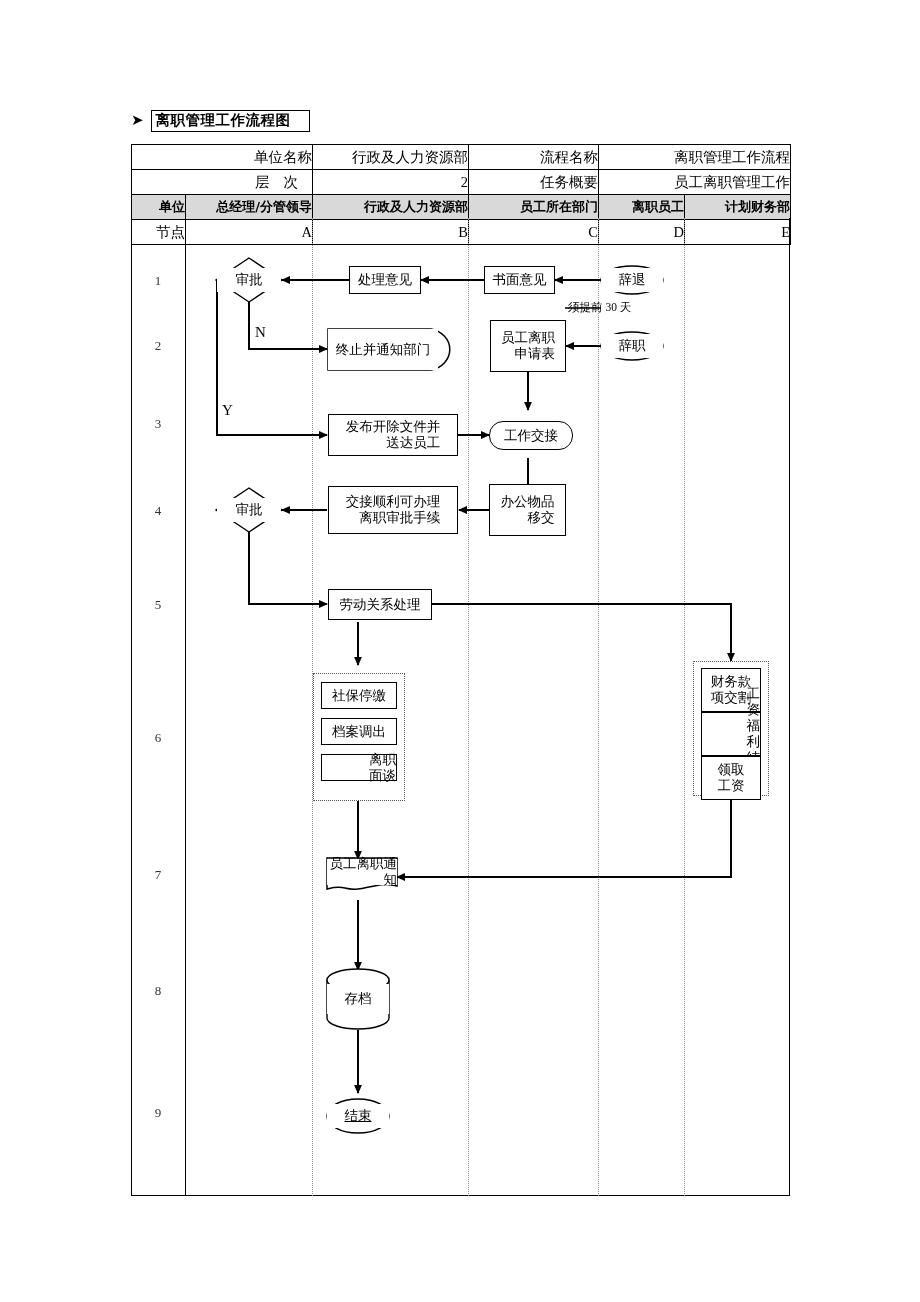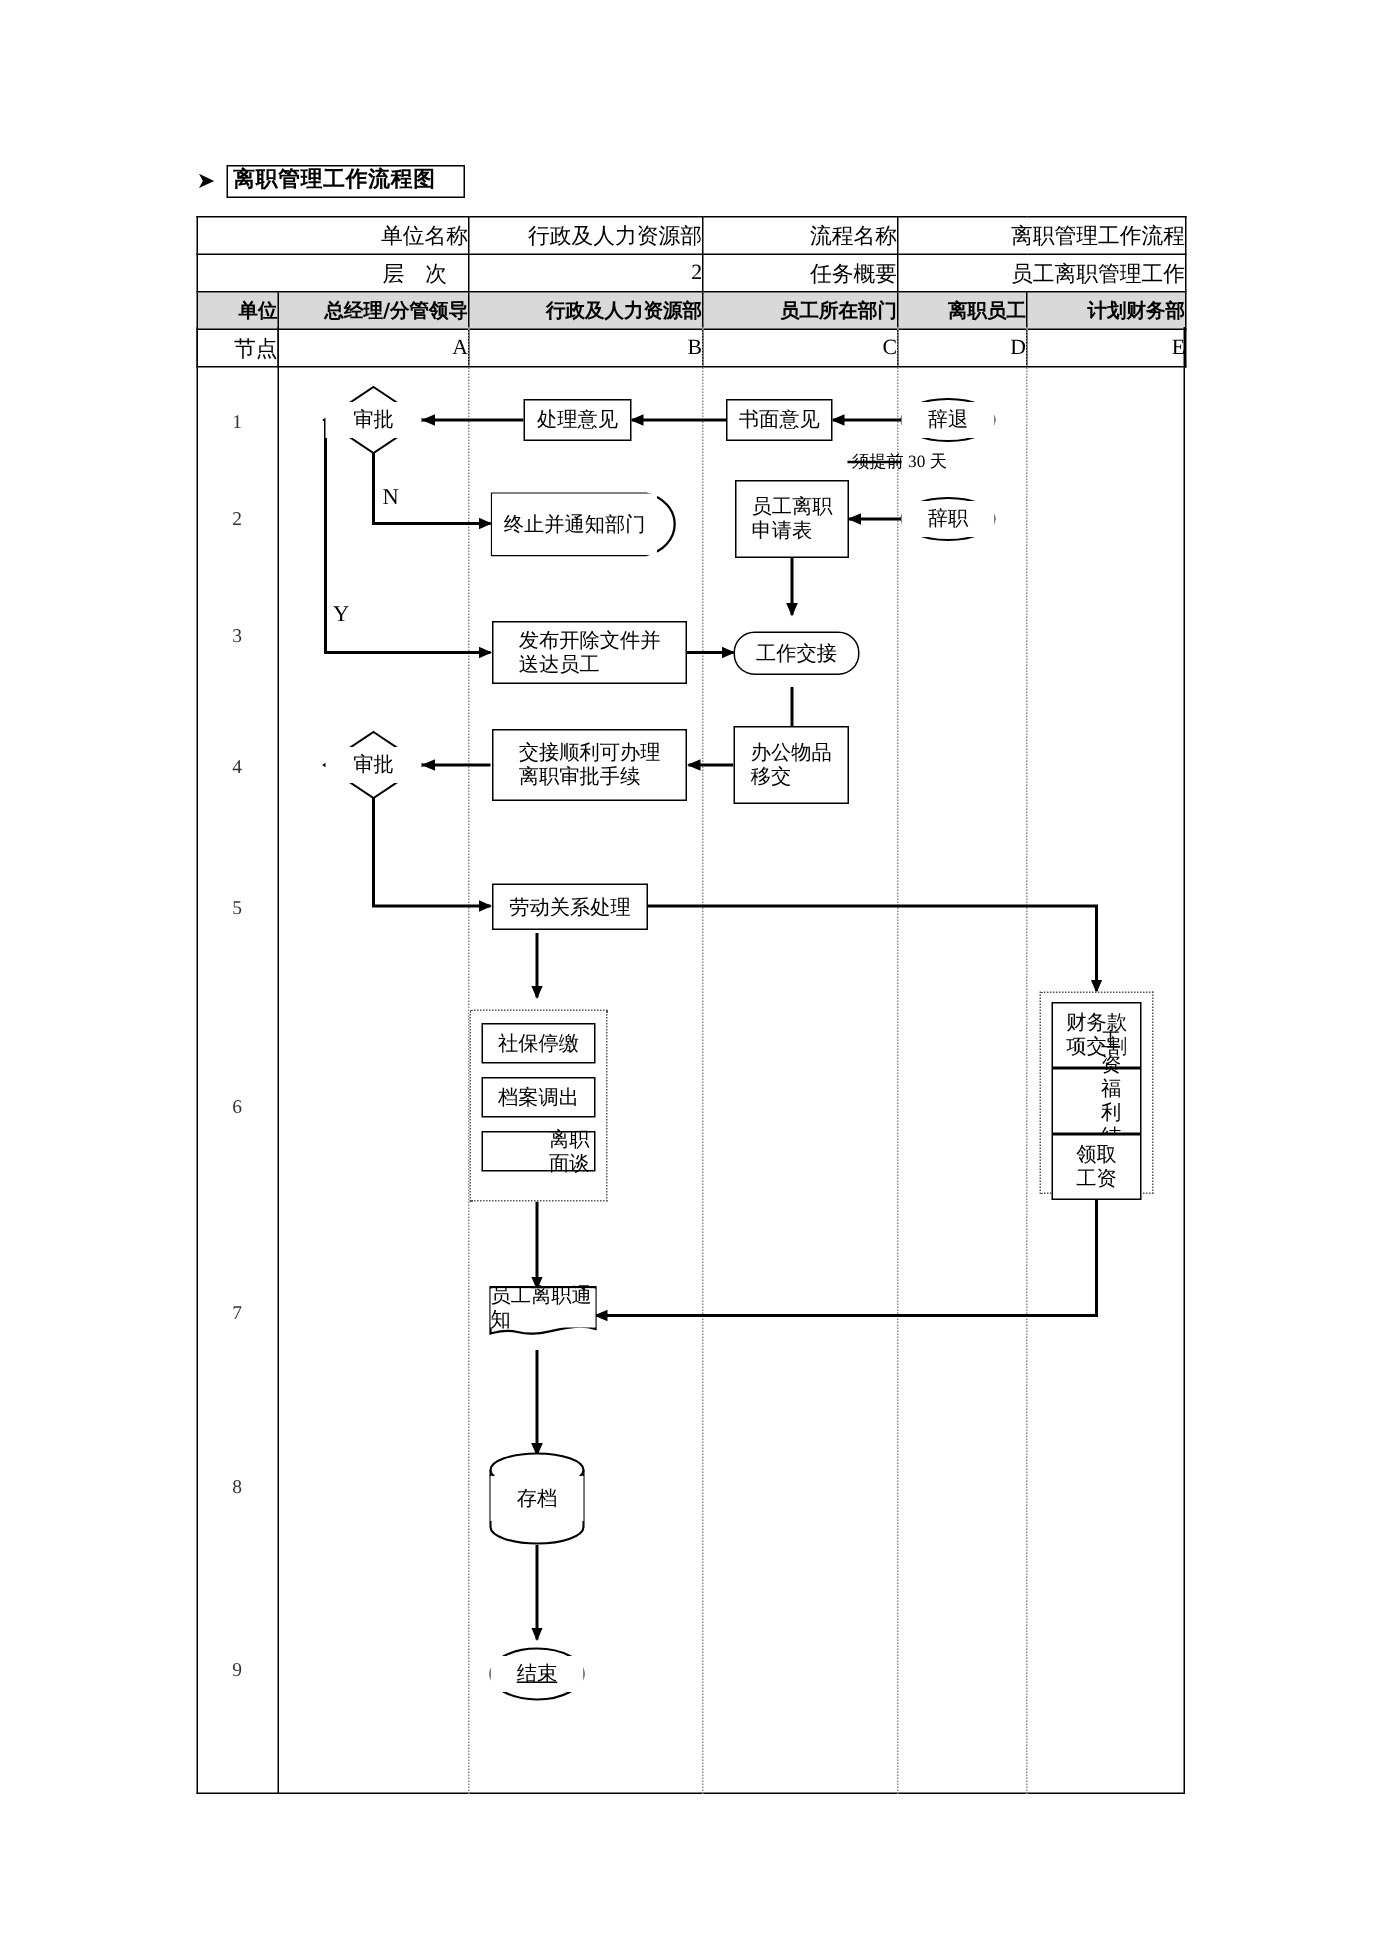--- a/index.html
+++ b/index.html
@@ -24,21 +24,21 @@
   #lanes .outer{position:absolute;inset:0;border:1px solid #000;border-top:none;box-sizing:border-box;}
   
   .vline{position:absolute;top:0;bottom:0;width:0;border-left:1px dotted #8a8a8a;}
   .vsolid{position:absolute;top:0;bottom:0;width:0;border-left:1px solid #000;}
 
   
   .nodenum{position:absolute;width:54px;text-align:center;font-size:13px;color:#333;}
 
   
   .shape{position:absolute;box-sizing:border-box;display:flex;align-items:center;justify-content:center;
-         text-align:left;font-size:13.5px;line-height:1.18;background:#fff;}
+         text-align:right;font-size:13.5px;line-height:1.18;background:#fff;}
   .rect{border:1.6px solid #000;}
   .rect-thin{border:1.3px solid #000;}
   .grp{position:absolute;box-sizing:border-box;border:1.3px dotted #555;background:#fff;}
   .cap{position:absolute;font-size:11.5px;}
 
   svg{position:absolute;left:0;top:0;overflow:visible;}
 </style>
 </head>
 <body>
 

